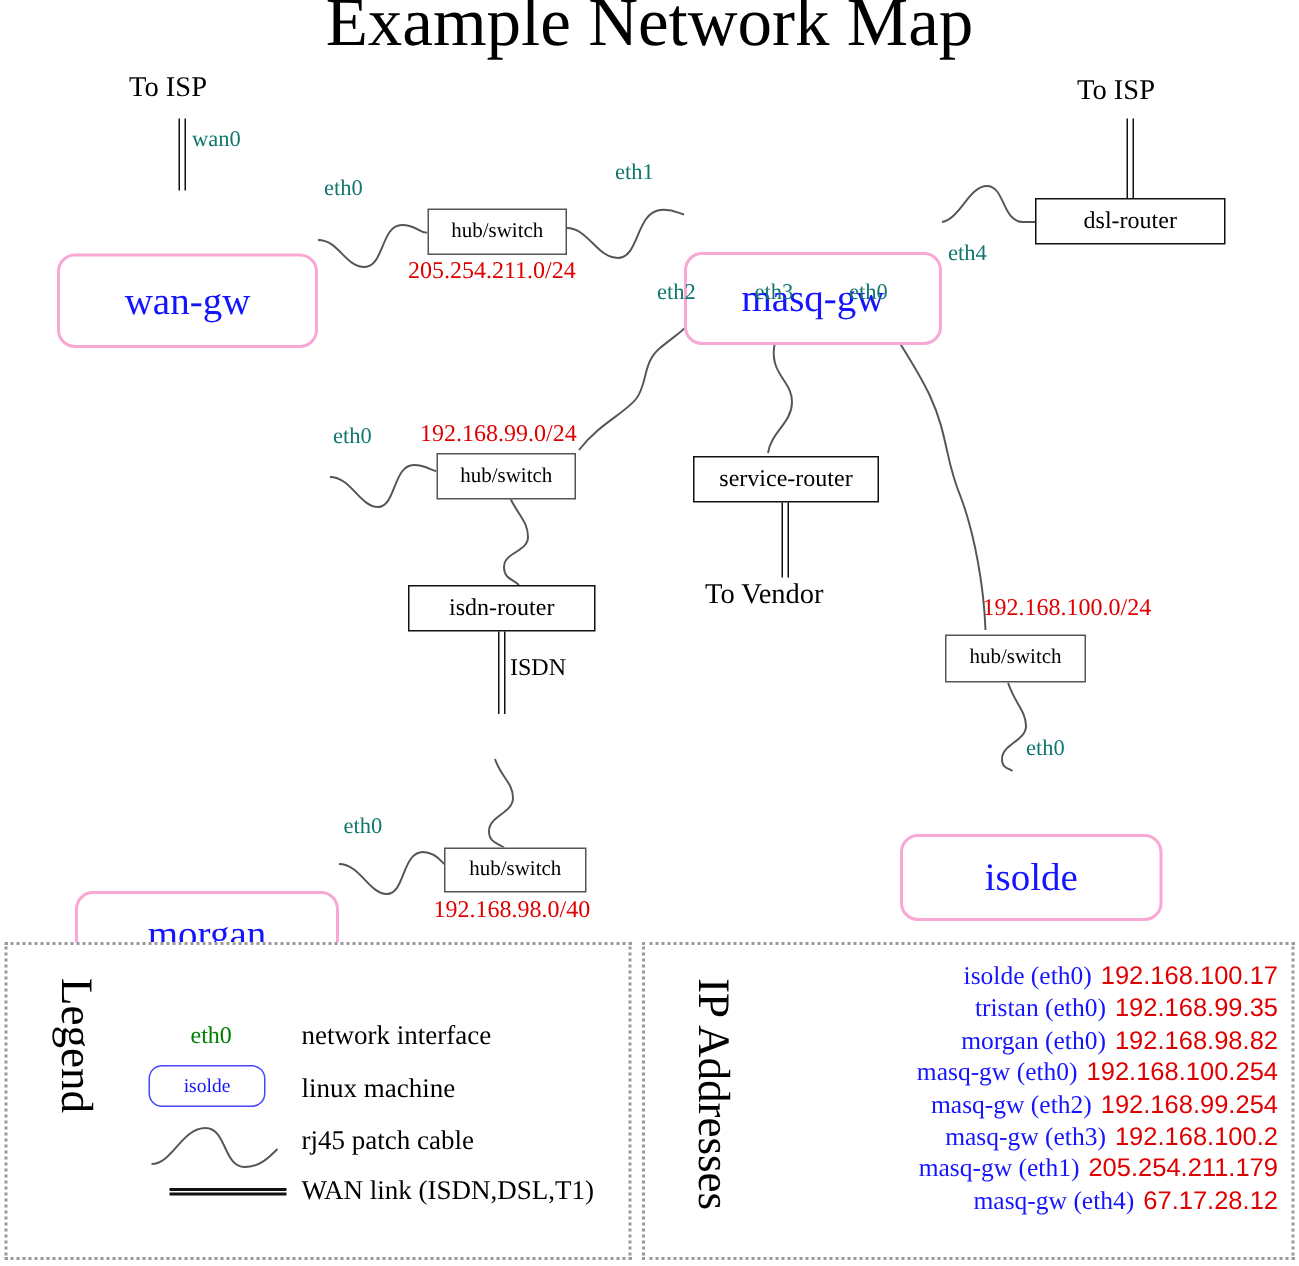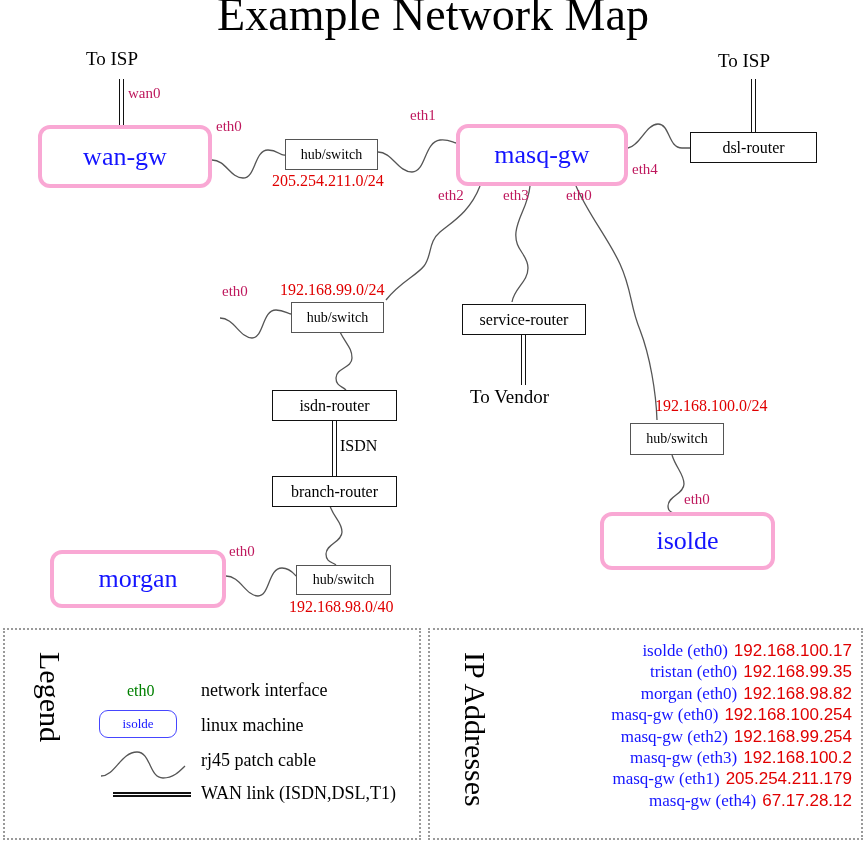--- a/index.html
+++ b/index.html
@@ -15,39 +15,39 @@
     font-family:"Liberation Serif", serif;
     font-size:46px;color:#000;letter-spacing:0px;white-space:nowrap;
   }
 
   
   #wires{position:absolute;left:0;top:0;width:866px;height:844px;}
 
   
   .lbox{            
     position:absolute;box-sizing:border-box;
-    border:4px solid #f9a8d4;border-radius:12px;background:#fff;
+    border:2px solid #f9a8d4;border-radius:12px;background:#fff;
     color:#1414ff;display:flex;align-items:center;justify-content:center;
-    font-family:"Liberation Serif", serif;font-size:26px;
+    font-family:"Liberation Serif", serif;font-size:26px;margin-top:44px;
   }
   .dbox{            
     position:absolute;box-sizing:border-box;
     border:1.6px solid #111;background:#fff;color:#000;
     display:flex;align-items:center;justify-content:center;
     font-family:"Liberation Serif", serif;font-size:16px;
   }
   .hbox{            
     position:absolute;box-sizing:border-box;
     border:1.4px solid #555;background:#fff;color:#000;
     display:flex;align-items:center;justify-content:center;
     font-family:"Liberation Serif", serif;font-size:14px;
   }
 
   
-  .iface{position:absolute;color:#be185d;font-size:15px;white-space:nowrap;
+  .iface{position:absolute;color:#0f766e;font-size:15px;white-space:nowrap;
          font-family:"Liberation Serif", serif;}
   .subnet{position:absolute;color:#e00000;font-size:16px;white-space:nowrap;
          font-family:"Liberation Serif", serif;}
   .plain{position:absolute;color:#000;font-size:19px;white-space:nowrap;
          font-family:"Liberation Serif", serif;}
   .plain.sm{font-size:16px;}
 
   
   .wanv{position:absolute;width:5px;border-left:1.7px solid #111;
         border-right:1.7px solid #111;box-sizing:border-box;}
@@ -128,21 +128,20 @@
   <div class="lbox" style="left:50px;top:550px;width:176px;height:58px;">morgan</div>
 
   <div class="lbox" style="left:600px;top:512px;width:175px;height:58px;">isolde</div>
 
   <div class="dbox" style="left:690px;top:132px;width:127px;height:31px;">dsl-router</div>
 
   <div class="dbox" style="left:462px;top:304px;width:124px;height:31px;">service-router</div>
 
   <div class="dbox" style="left:272px;top:390px;width:125px;height:31px;">isdn-router</div>
 
-  <div class="dbox" style="left:272px;top:476px;width:125px;height:31px;">branch-router</div>
 
   <div class="hbox" style="left:285px;top:139px;width:93px;height:31px;">hub/switch</div>
 
   <div class="hbox" style="left:291px;top:302px;width:93px;height:31px;">hub/switch</div>
 
   <div class="hbox" style="left:296px;top:565px;width:95px;height:30px;">hub/switch</div>
 
   <div class="hbox" style="left:630px;top:423px;width:94px;height:32px;">hub/switch</div>
 
   <div class="plain" style="left:86px;top:48px;">To ISP</div>

